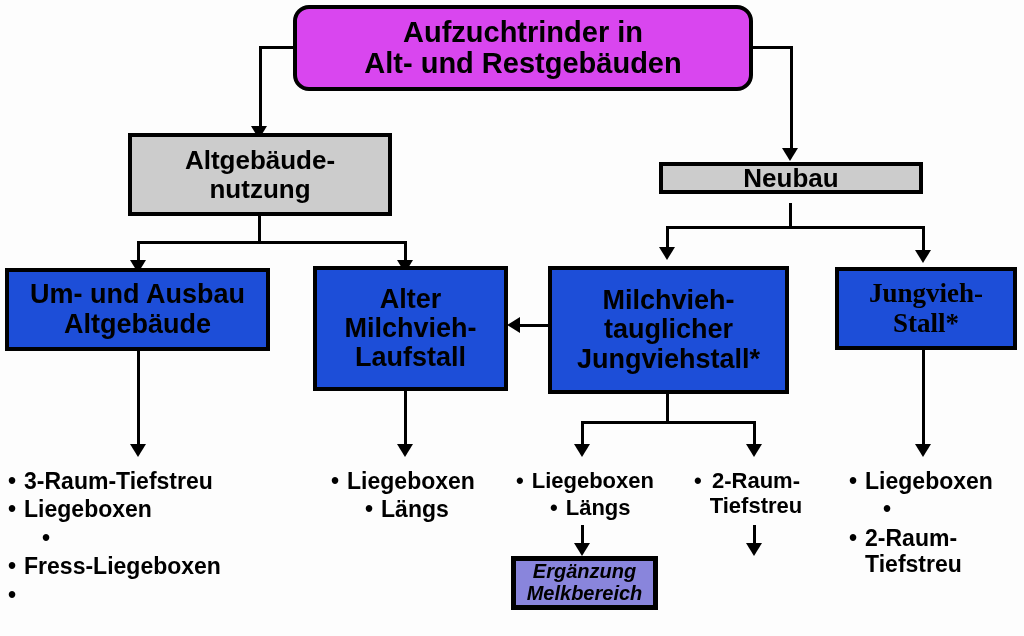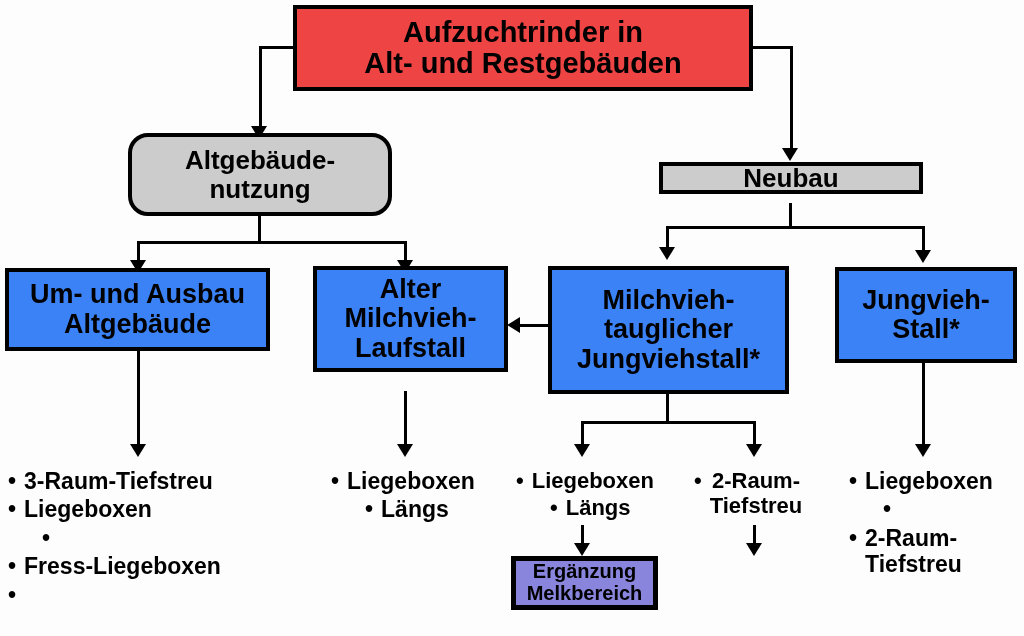--- a/index.html
+++ b/index.html
@@ -23,24 +23,24 @@
     display: flex;
     align-items: center;
     justify-content: center;
     text-align: center;
     font-weight: bold;
     color: #000000;
     line-height: 1.08;
     white-space: pre-line;
     z-index: 5;
   }
-  .box.orange { background: #ef4444; }
+  .box.orange { background: #d946ef; border-radius: 16px; }
   .box.gray   { background: #CCCCCC; }
-  .box.green  { background: #3b82f6; }
-  .box.purple { background: #8985DC; border-width: 5px; }
+  .box.green  { background: #1d4ed8; }
+  .box.purple { background: #8985DC; border-width: 5px; font-style: italic; }
 
   
   .ln {
     position: absolute;
     background: #000000;
     z-index: 2;
   }
   .vline { width: 3px; }
   .hline { height: 3px; }
 
@@ -93,21 +93,21 @@
 Alt- und Restgebäuden</div>
 
   <div class="ln hline" style="left:259px; top:46px; width:36px;"></div>
   <div class="ln vline" style="left:259px; top:46px; height:83px;"></div>
   <div class="arrowdown" style="left:251px; top:126px;"></div>
 
   <div class="ln hline" style="left:750px; top:46px; width:43px;"></div>
   <div class="ln vline" style="left:790px; top:46px; height:105px;"></div>
   <div class="arrowdown" style="left:782px; top:148px;"></div>
 
-  <div class="box gray" style="left:128px; top:133px; width:264px; height:83px; font-size:26px;border-radius:20px;">Altgebäude-
+  <div class="box gray" style="left:128px; top:133px; width:264px; height:83px; font-size:26px;">Altgebäude-
 nutzung</div>
 
   <div class="box gray" style="left:659px; top:162px; width:264px; height:32px; font-size:26px;">Neubau</div>
 
   <div class="ln vline" style="left:258px; top:216px; height:28px;"></div>
   <div class="ln hline" style="left:137px; top:241px; width:270px;"></div>
   <div class="ln vline" style="left:137px; top:241px; height:24px;"></div>
   <div class="arrowdown" style="left:130px; top:260px;"></div>
   <div class="ln vline" style="left:404px; top:241px; height:24px;"></div>
   <div class="arrowdown" style="left:397px; top:260px;"></div>
@@ -115,29 +115,29 @@
   <div class="ln vline" style="left:789px; top:203px; height:26px;"></div>
   <div class="ln hline" style="left:666px; top:226px; width:259px;"></div>
   <div class="ln vline" style="left:666px; top:226px; height:24px;"></div>
   <div class="arrowdown" style="left:659px; top:247px;"></div>
   <div class="ln vline" style="left:922px; top:226px; height:26px;"></div>
   <div class="arrowdown" style="left:915px; top:250px;"></div>
 
   <div class="box green" style="left:5px; top:268px; width:265px; height:83px; font-size:27px;">Um- und Ausbau
 Altgebäude</div>
 
-  <div class="box green" style="left:313px; top:266px; width:195px; height:106px; font-size:27px;">Alter
+  <div class="box green" style="left:313px; top:266px; width:195px; height:125px; font-size:27px;">Alter
 Milchvieh-
 Laufstall</div>
 
   <div class="box green" style="left:548px; top:266px; width:241px; height:128px; font-size:27px;">Milchvieh-
 tauglicher
 Jungviehstall*</div>
 
-  <div class="box green" style="left:835px; top:267px; width:182px; height:96px; font-size:27px;">Jungvieh-
+  <div class="box green" style="left:835px; top:267px; width:182px; height:83px; font-size:27px;font-family:Liberation Serif, serif;">Jungvieh-
 Stall*</div>
 
   <div class="ln hline" style="left:519px; top:324px; width:30px;"></div>
   <div class="arrowleft" style="left:507px; top:317px;"></div>
 
   <div class="ln vline" style="left:137px; top:351px; height:97px;"></div>
   <div class="arrowdown" style="left:130px; top:444px;"></div>
 
   <div class="ln vline" style="left:404px; top:391px; height:57px;"></div>
   <div class="arrowdown" style="left:397px; top:444px;"></div>

